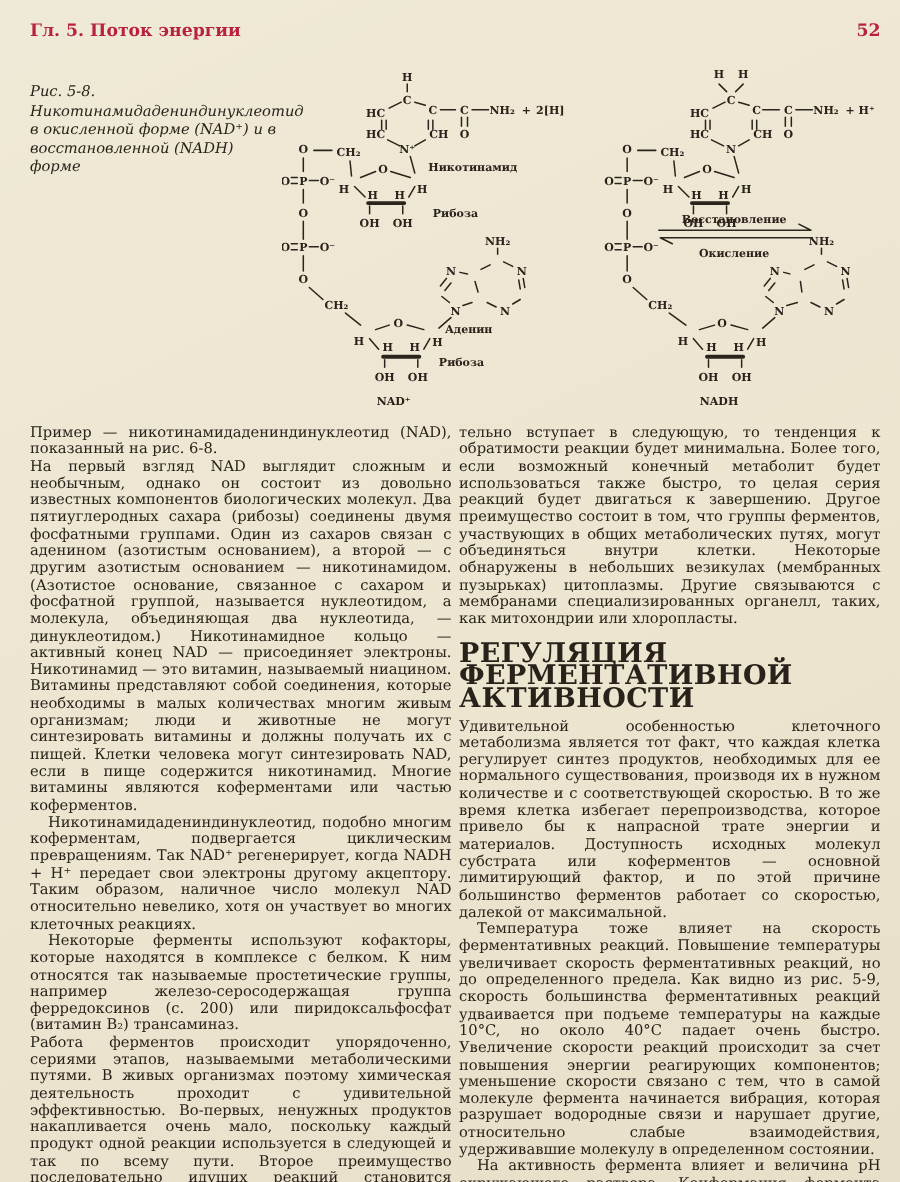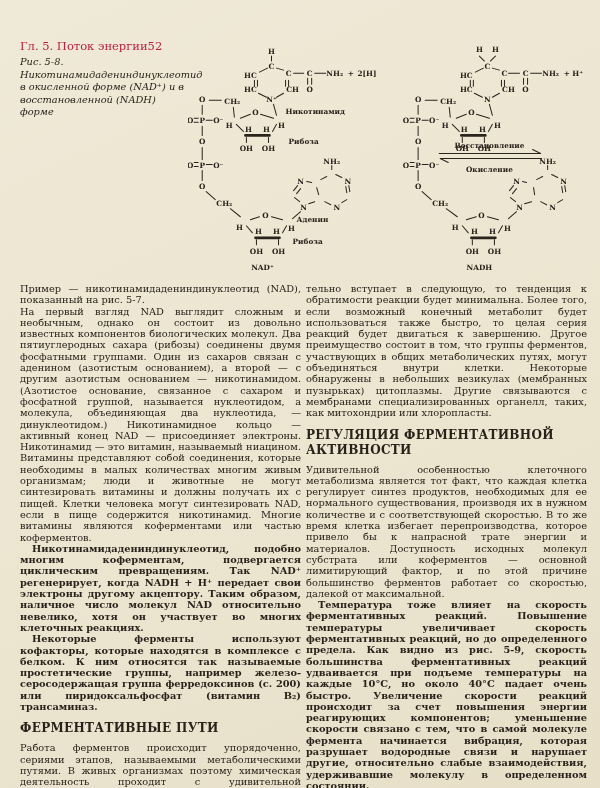--- a/index.html
+++ b/index.html
@@ -6,24 +6,23 @@
   .page{
     position:relative;
     width:600px;height:788px;
     background:linear-gradient(155deg,#efe9d7 0%,#ece5d0 55%,#e7dfc8 100%);
     font-family:"DejaVu Serif", serif;
     color:#29221a;
     overflow:hidden;
   }
   .header{
     position:absolute;left:20px;right:13px;top:13px;
-    display:flex;justify-content:flex-start;
-    font-size:11.5px;font-weight:400;
+    display:flex;justify-content:space-between;
+    font-size:11.5px;font-weight:700;
     color:#b8223f;
-    margin-top:26px;
   }
   .caption{
     position:absolute;left:20px;top:56px;width:168px;
     font-style:italic;font-size:9.8px;line-height:12.6px;
     text-align:left;
   }
   svg.mol{position:absolute;left:188px;top:40px;width:407px;height:241px;}
   svg.mol text{
     font-family:"DejaVu Serif",serif;
     font-weight:700;font-size:7.3px;fill:#29211a;
@@ -32,23 +31,23 @@
   svg.mol .thick{stroke-width:2.6;}
   .columns{
     position:absolute;left:20px;top:283px;width:567px;
     display:flex;gap:5px;
   }
   .col{width:282px;}
   .col p{
     margin:0;font-size:9.8px;line-height:11.3px;
     text-align:justify;
   }
-  .col p.ind{text-indent:12px;font-weight:bold;}
+  .col p.ind{text-indent:12px;}
   .col h2{
-    margin:9px 0 6px;font-size:12px;font-weight:700;
+    margin:9px 0 6px;font-size:18px;font-weight:700;
     letter-spacing:.3px;line-height:15px;
   }
 </style>
 </head>
 <body>
 
 <div class="page">
 
   <div class="header">
     <span style="color: rgb(184, 34, 63);">Гл. 5. Поток энергии</span>
@@ -169,25 +168,24 @@
         <text x="290" y="229" text-anchor="middle" font-size="8.5">NADH</text>
       </g>
     <g>
         <text x="300" y="108" text-anchor="middle" font-size="8.4" fill="#cd1a52">Восстановление</text>
         <text x="300" y="131" text-anchor="middle" font-size="8.4" fill="#cd1a52">Окисление</text>
       </g>
   </svg>
 
   <div class="columns">
     <div class="col">
-      <p>Пример — никотинамидадениндинуклеотид (NAD), показанный на рис. 5-7.</p>
+      <p>Пример — никотинамидадениндинуклеотид (NAD), показанный на рис. 6-8.</p>
       <p>На первый взгляд NAD выглядит сложным и необычным, однако он состоит из довольно известных компонентов биологических молекул. Два пятиуглеродных сахара (рибозы) соединены двумя фосфатными группами. Один из сахаров связан с аденином (азотистым основанием), а второй — с другим азотистым основанием — никотинамидом. (Азотистое основание, связанное с сахаром и фосфатной группой, называется нуклеотидом, а молекула, объединяющая два нуклеотида, — динуклеотидом.) Никотинамидное кольцо — активный конец NAD — присоединяет электроны. Никотинамид — это витамин, называемый ниацином. Витамины представляют собой соединения, которые необходимы в малых количествах многим живым организмам; люди и животные не могут синтезировать витамины и должны получать их с пищей. Клетки человека могут синтезировать NAD, если в пище содержится никотинамид. Многие витамины являются коферментами или частью коферментов.</p>
       <p class="ind">Никотинамидадениндинуклеотид, подобно многим коферментам, подвергается циклическим превращениям. Так NAD⁺ регенерирует, когда NADH + H⁺ передает свои электроны другому акцептору. Таким образом, наличное число молекул NAD относительно невелико, хотя он участвует во многих клеточных реакциях.</p>
       <p class="ind">Некоторые ферменты используют кофакторы, которые находятся в комплексе с белком. К ним относятся так называемые простетические группы, например железо-серосодержащая группа ферредоксинов (с. 200) или пиридоксальфосфат (витамин B₂) трансаминаз.</p>
-      <h2>ФЕРМЕНТАТИВНЫЕ ПУТИ</h2>
       <p>Работа ферментов происходит упорядоченно, сериями этапов, называемыми метаболическими путями. В живых организмах поэтому химическая деятельность проходит с удивительной эффективностью. Во-первых, ненужных продуктов накапливается очень мало, поскольку каждый продукт одной реакции используется в следующей и так по всему пути. Второе преимущество последовательно идущих реакций становится понятным, если учесть, что химические реакции могут идти в любом направлении, т. е. они обратимы. Если каждый продукт отдельной реакции по мере образования незамедли-</p>
     </div>
     <div class="col">
       <p>тельно вступает в следующую, то тенденция к обратимости реакции будет минимальна. Более того, если возможный конечный метаболит будет использоваться также быстро, то целая серия реакций будет двигаться к завершению. Другое преимущество состоит в том, что группы ферментов, участвующих в общих метаболических путях, могут объединяться внутри клетки. Некоторые обнаружены в небольших везикулах (мембранных пузырьках) цитоплазмы. Другие связываются с мембранами специализированных органелл, таких, как митохондрии или хлоропласты.</p>
       <h2>РЕГУЛЯЦИЯ ФЕРМЕНТАТИВНОЙ АКТИВНОСТИ</h2>
       <p>Удивительной особенностью клеточного метаболизма является тот факт, что каждая клетка регулирует синтез продуктов, необходимых для ее нормального существования, производя их в нужном количестве и с соответствующей скоростью. В то же время клетка избегает перепроизводства, которое привело бы к напрасной трате энергии и материалов. Доступность исходных молекул субстрата или коферментов — основной лимитирующий фактор, и по этой причине большинство ферментов работает со скоростью, далекой от максимальной.</p>
       <p class="ind">Температура тоже влияет на скорость ферментативных реакций. Повышение температуры увеличивает скорость ферментативных реакций, но до определенного предела. Как видно из рис. 5-9, скорость большинства ферментативных реакций удваивается при подъеме температуры на каждые 10°C, но около 40°C падает очень быстро. Увеличение скорости реакций происходит за счет повышения энергии реагирующих компонентов; уменьшение скорости связано с тем, что в самой молекуле фермента начинается вибрация, которая разрушает водородные связи и нарушает другие, относительно слабые взаимодействия, удерживавшие молекулу в определенном состоянии.</p>
       <p class="ind">На активность фермента влияет и величина pH окружающего раствора. Конформация фермента зависит от притяжения и отталкивания между отрицательно (кислыми) и положительно (основными) заряженными группами аминокислот. При изменении pH эти заряды меняются, что приводит к изменению структурной организации фермента, иногда</p>
     </div>
   </div>

